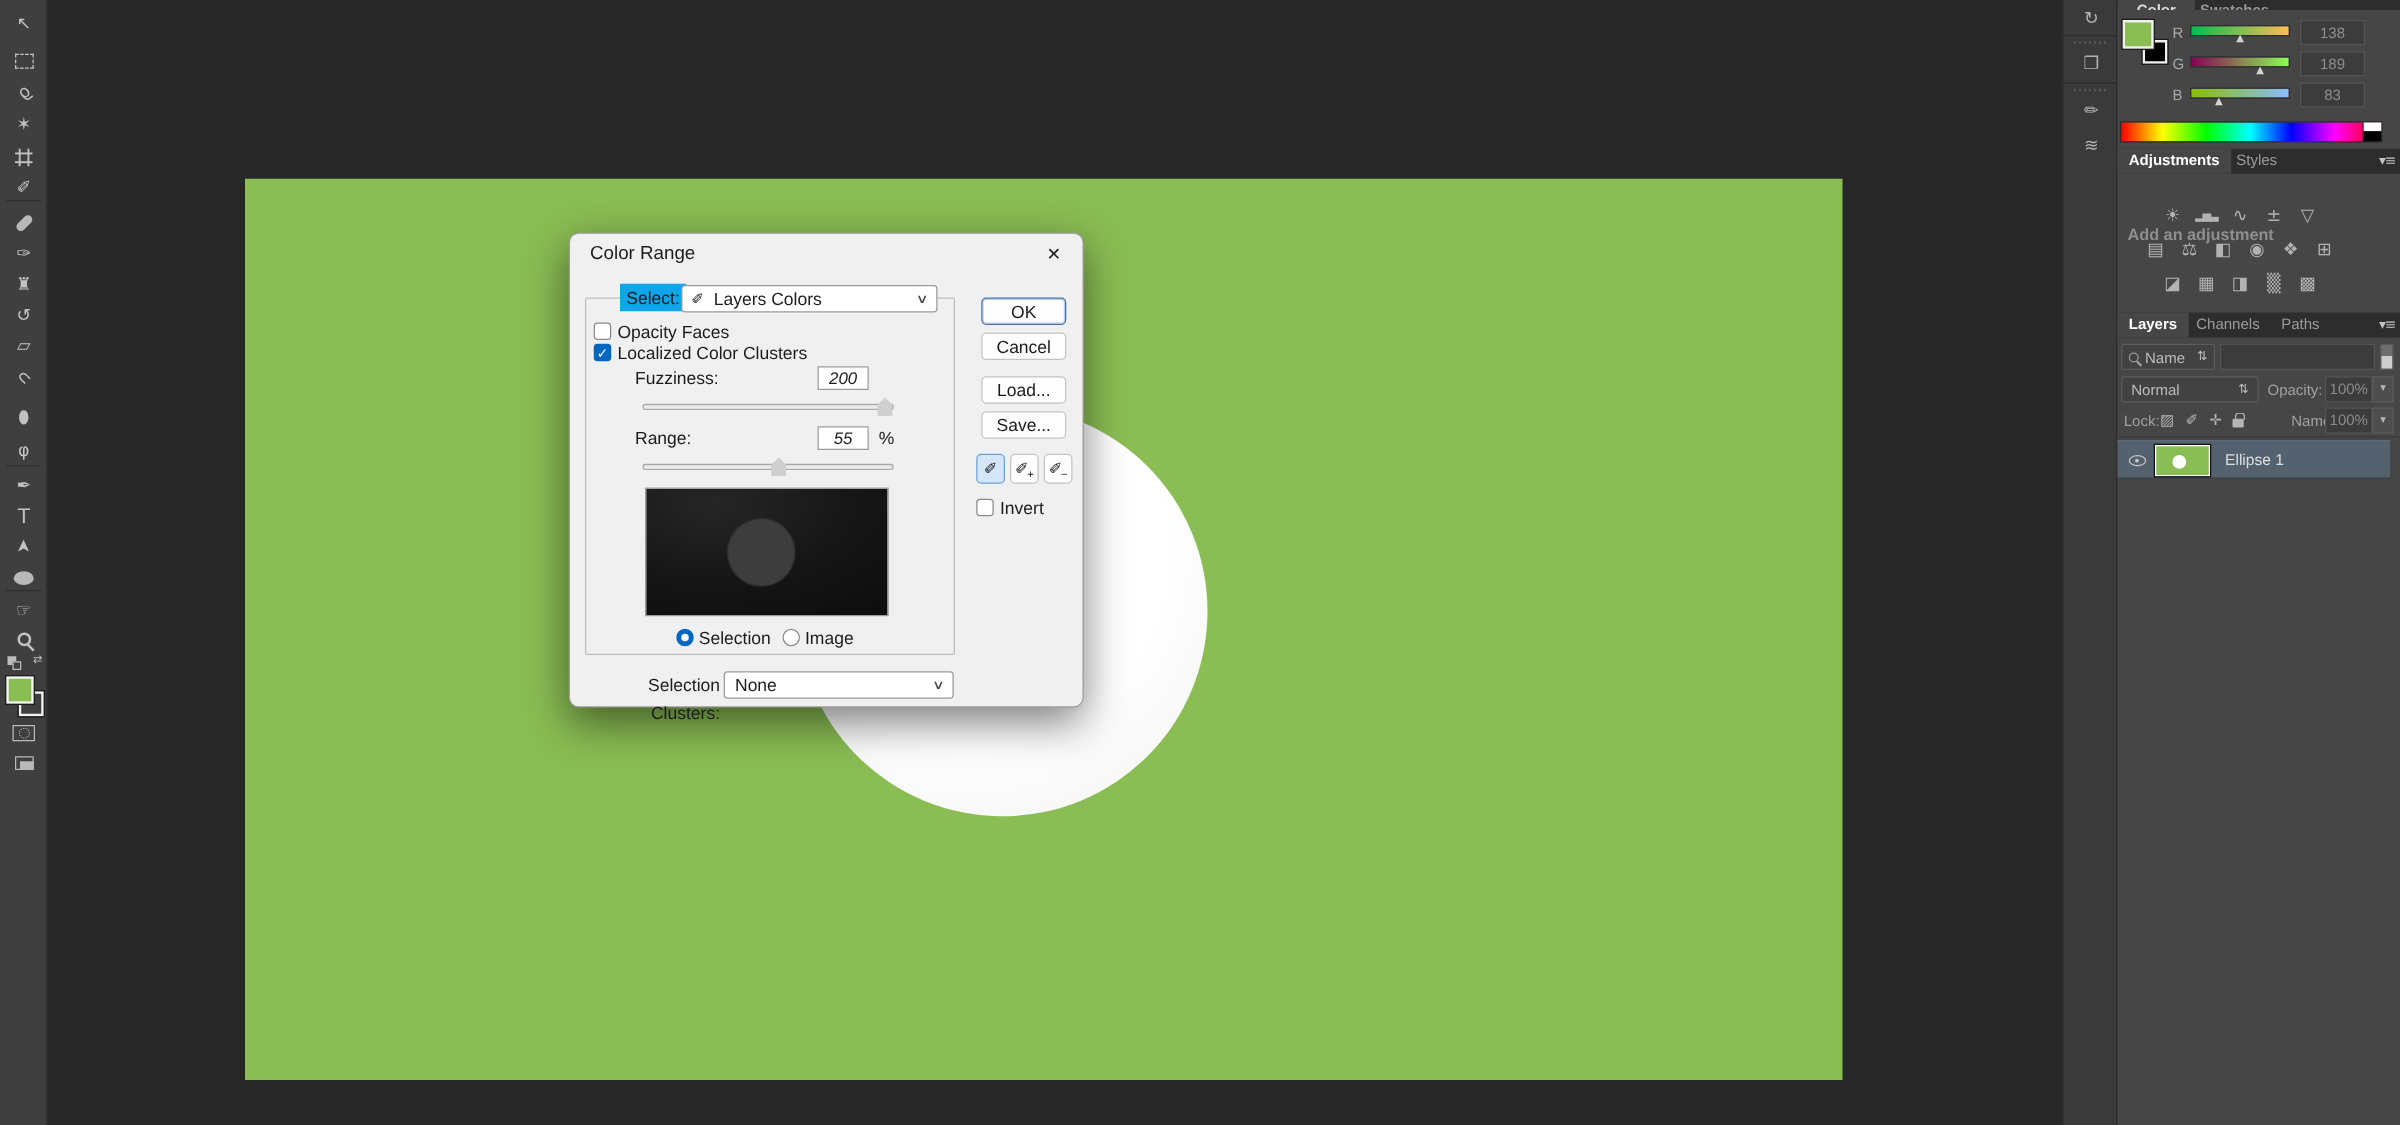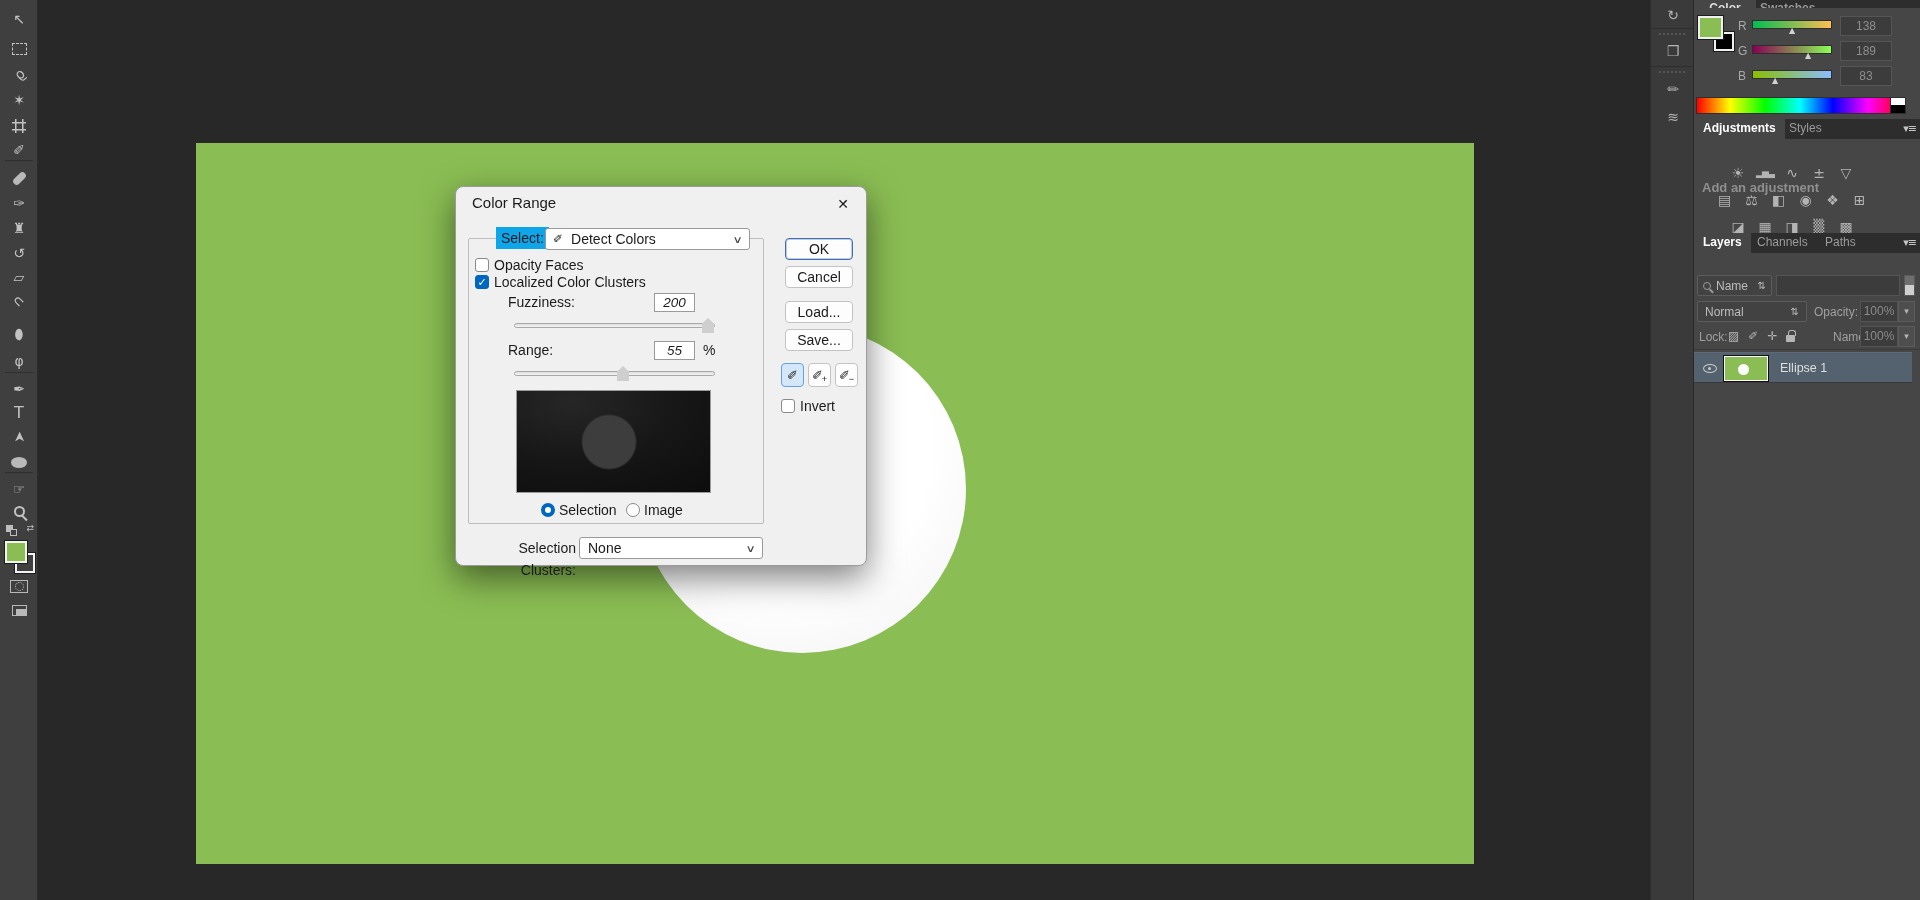--- a/index.html
+++ b/index.html
@@ -257,21 +257,21 @@
 
   <div class="dialog">
     <div class="dlg-title">Color Range</div>
     <div class="dlg-close">✕</div>
 
     <div class="groupbox"></div>
 
     <span class="dlg-label lbl-select">Select:</span>
     <div class="dd dd-select">
       <span class="dicon">✐</span>
-      <span>Detect Colors</span>
+      <span>Layers Colors</span>
       <span class="chev">∨</span>
     </div>
 
     <span class="chk" style="left:19px; top:71px"></span>
     <span class="dlg-label" style="left:38px; top:67px">Opacity Faces</span>
 
     <span class="chk checked" style="left:19px; top:88px">✓</span>
     <span class="dlg-label" style="left:38px; top:84px">Localized Color Clusters</span>
 
     <span class="dlg-label" style="left:52px; top:104px">Fuzziness:</span>
@@ -393,21 +393,21 @@
       <span class="adj-ic">⊞</span>
     </div>
     <div class="adj-row" style="top:218px">
       <span class="adj-ic">◪</span>
       <span class="adj-ic">▦</span>
       <span class="adj-ic">◨</span>
       <span class="adj-ic">▒</span>
       <span class="adj-ic">▩</span>
     </div>
 
-    <div class="ptabs" style="top:233px">
+    <div class="ptabs" style="top:250px">
       <span class="ptab active" style="left:0">Layers</span>
       <span class="ptab" style="left:54px">Channels</span>
       <span class="ptab" style="left:122px">Paths</span>
       <span class="pmenu">▾≡</span>
     </div>
 
     <div class="prow" style="top:275px; height:22px">
       <div class="p-dd" style="left:3px; top:0; width:75px; height:21px; padding:0 5px; gap:5px">
         <span class="mag"></span>
         <span>Name</span>

